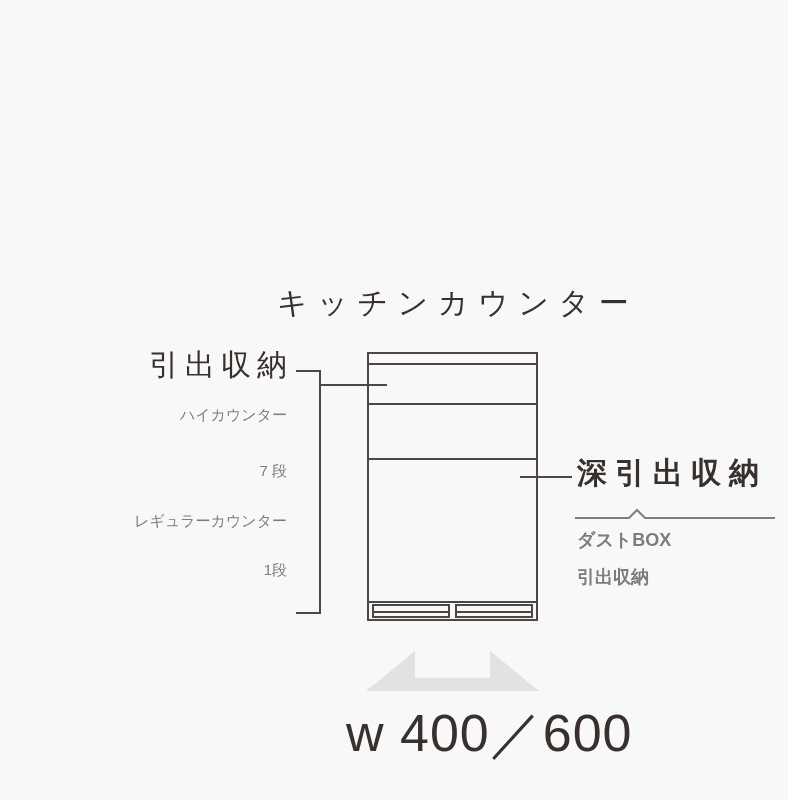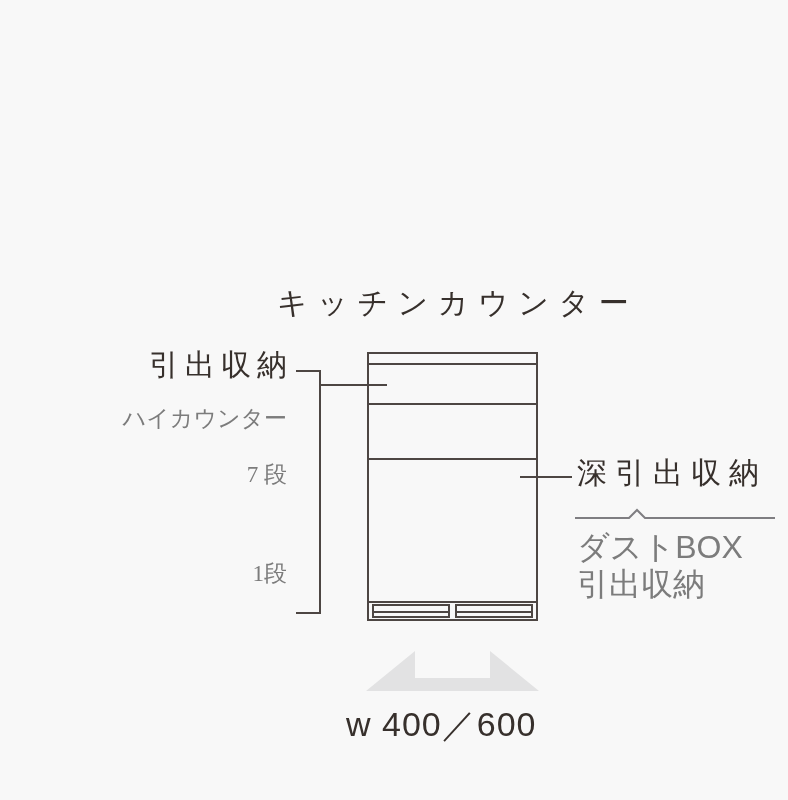--- a/index.html
+++ b/index.html
@@ -55,39 +55,39 @@
     letter-spacing:9.5px;
     color:var(--dark-text);
   }
   .lbl-left{
     right:533px;          
     text-align:left;
   }
   .lbl-right{
     left:545px;
     text-align:center;
+    font-weight:bold;
   }
   .lbl-primary{
     font-size:30px;
     color:var(--dark-text);
   }
   .lbl-secondary{
-    font-size:23px;
+    font-size:15px;
     color:var(--gray-text);
-    font-family:Liberation Serif, serif;
   }
   .lbl-note{
-    font-size:32px;
+    font-size:18px;
     color:var(--gray-text);
   }
   .ls6{letter-spacing:6px;margin-right:-6px;}
   .ls8{letter-spacing:8px;}
   .dimension{
     left:314px;top:707px;
-    font-size:34px;
+    font-size:52px;
     letter-spacing:1px;
     color:var(--dark-text);
   }
 </style>
 </head>
 <body>
 
 <div class="canvas">
 
   <svg class="lines" viewBox="0 0 788 800">
@@ -107,20 +107,21 @@
     </g>
     <polyline class="gray-stroke" points="543,518 597,518 605,510 613,518 743,518"></polyline>
     <polygon class="arrow-fill" points="334,691 383,651 383,678 458,678 458,651 507,691"></polygon>
   </svg>
 
   <div class="txt title">キッチンカウンター</div>
 
   <div class="txt lbl-left lbl-primary ls6" style="top:350px">引出収納</div>
   <div class="txt lbl-left lbl-secondary" style="top:407px">ハイカウンター</div>
   <div class="txt lbl-left lbl-secondary" style="top:463px">7 段</div>
+  <div class="txt lbl-left lbl-secondary" style="top:513px">レギュラーカウンター</div>
   <div class="txt lbl-left lbl-secondary" style="top:562px">1段</div>
 
   <div class="txt lbl-right lbl-primary ls8" style="top:458px">深引出収納</div>
   <div class="txt lbl-right lbl-note" style="top:531px">ダストBOX</div>
   <div class="txt lbl-right lbl-note" style="top:568px">引出収納</div>
 
   <div class="txt dimension">w 400／600</div>
 
 </div>
 

